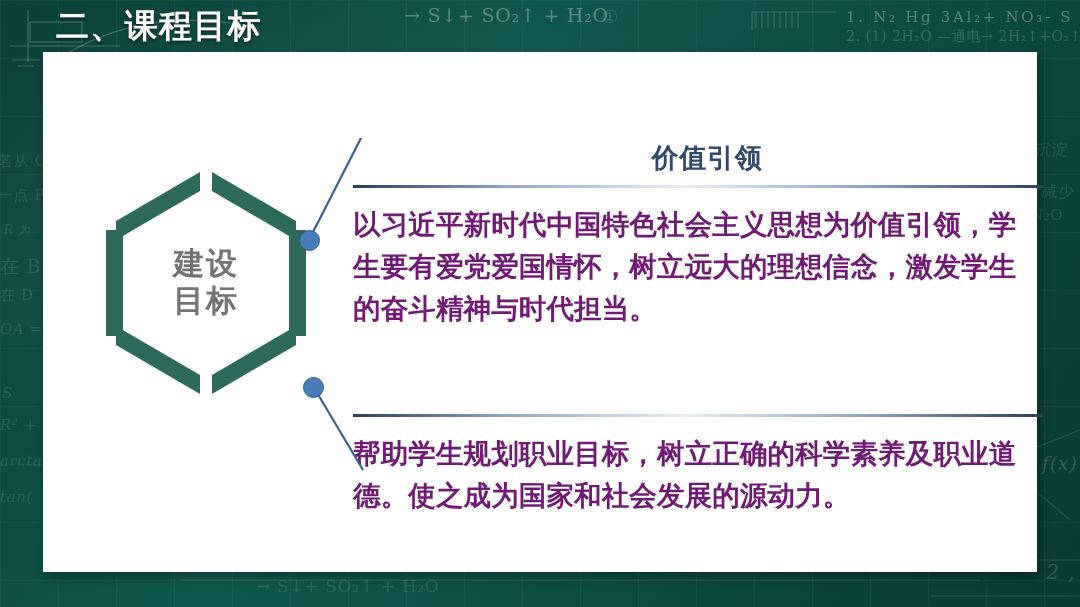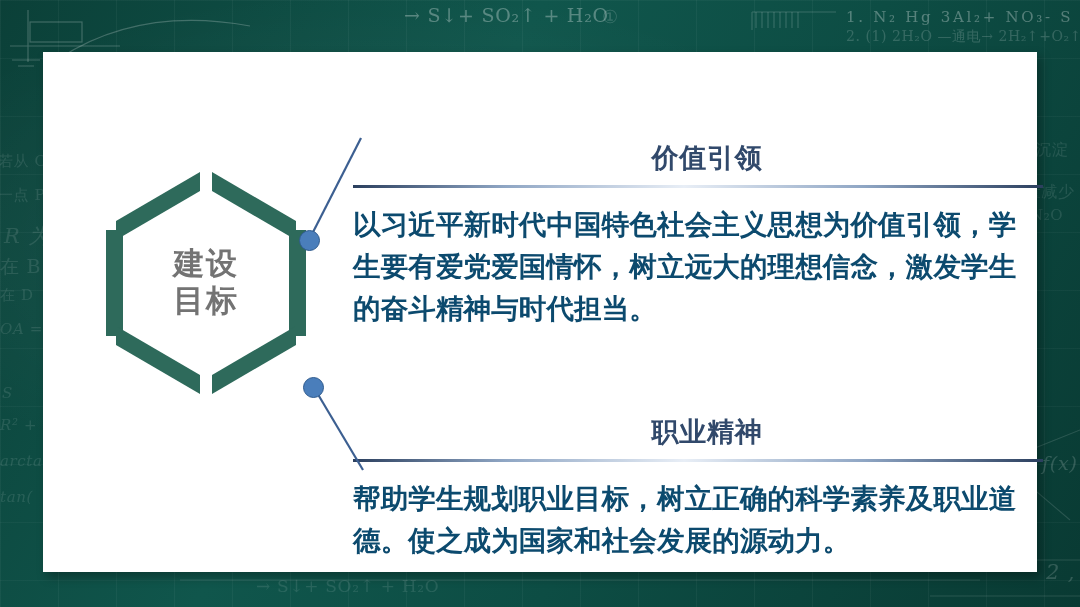--- a/index.html
+++ b/index.html
@@ -70,21 +70,21 @@
   .sec-head{
     color:#31496b;font-size:27px;font-weight:bold;letter-spacing:.03em;
     margin:0 0 9px 18px;
     text-align:center;
   }
   .sec-rule{
     height:3px;width:690px;
     background:linear-gradient(to right,#2b3f5e 0%,#8fa6c4 22%,#e8eef6 48%,#8fa6c4 74%,#2b3f5e 100%);
   }
   .sec-body{
-    margin-top:16px;color:#0c4a6e;font-size:27.5px;font-weight:bold;
+    margin-top:16px;color:#701a75;font-size:27.5px;font-weight:bold;
     line-height:1.52;letter-spacing:.005em;width:686px;
   }
 </style>
 </head>
 <body>
 
 <div id="slide">
 
   <div id="grid"></div>
 
@@ -94,21 +94,21 @@
     <div class="chalk-txt" style="left:846px;top:8px;font-size:15px;letter-spacing:.18em;">1. N₂   Hg   3Al₂+   NO₃-    S</div>
     <div class="chalk-txt chalk-dim" style="left:846px;top:28px;font-size:14px;">2. (1) 2H₂O —通电→ 2H₂↑+O₂↑</div>
     <div class="chalk-txt chalk-faint" style="left:1002px;top:140px;font-size:16px;">白色沉淀</div>
     <div class="chalk-txt chalk-faint" style="left:1008px;top:182px;font-size:16px;">质量减少</div>
     <div class="chalk-txt chalk-faint" style="left:1030px;top:206px;font-size:15px;">N₂O</div>
     <div class="chalk-txt chalk-dim" style="left:1042px;top:452px;font-size:19px;font-style:italic;">f(x) =</div>
     <div class="chalk-txt chalk-dim" style="left:1046px;top:560px;font-size:21px;font-style:italic;">2 ,</div>
 
     <div class="chalk-txt chalk-faint" style="left:-2px;top:152px;font-size:15px;">若从 C</div>
     <div class="chalk-txt chalk-faint" style="left:-2px;top:186px;font-size:15px;">一点 P</div>
-    <div class="chalk-txt chalk-faint" style="left:4px;top:222px;font-size:21px;font-style:italic;">R 为</div>
+    <div class="chalk-txt chalk-faint" style="left:4px;top:222px;font-size:12px;font-style:italic;">R 为</div>
     <div class="chalk-txt chalk-faint" style="left:0px;top:254px;font-size:19px;">在 B</div>
     <div class="chalk-txt chalk-faint" style="left:0px;top:286px;font-size:15px;">在 D</div>
     <div class="chalk-txt chalk-faint" style="left:0px;top:320px;font-size:15px;font-style:italic;">OA =</div>
     <div class="chalk-txt chalk-faint" style="left:2px;top:384px;font-size:15px;font-style:italic;">S</div>
     <div class="chalk-txt chalk-faint" style="left:0px;top:416px;font-size:15px;font-style:italic;">R² +</div>
     <div class="chalk-txt chalk-faint" style="left:0px;top:452px;font-size:15px;font-style:italic;">arctan(</div>
     <div class="chalk-txt chalk-faint" style="left:0px;top:488px;font-size:15px;font-style:italic;">tan(</div>
 
     <svg width="1080" height="607" style="position:absolute;left:0;top:0;">
       <g stroke="rgba(255,255,255,.22)" fill="none" stroke-width="1.2">
@@ -125,20 +125,21 @@
         <path d="M980 470 L1080 430 M990 452 L1070 520 M1000 560 L1080 560"></path>
         <path d="M930 596 L1080 596"></path>
       </g>
       <g stroke="rgba(255,255,255,.12)" fill="none" stroke-width="1.1">
         <path d="M180 580 L980 580"></path>
       </g>
     </svg>
     <div class="chalk-txt chalk-faint" style="left:256px;top:576px;font-size:17px;">→ S↓+ SO₂↑ + H₂O</div>
   </div>
 
+  <div id="title">二、课程目标</div>
 
   <div id="card">
 
     <div id="hex">
       <svg viewBox="0 0 212 238">
         <g fill="#2e6a5b">
 
           <path d="M100 8 L16 57 L16 76 L100 27 Z"></path>
 
           <path d="M112 8 L196 57 L196 76 L112 27 Z"></path>
@@ -168,19 +169,18 @@
     </svg>
     <div class="dot" style="left:260px;top:325px;"></div>
 
     <div class="section" id="sec1">
       <div class="sec-head">价值引领</div>
       <div class="sec-rule"></div>
       <div class="sec-body">以习近平新时代中国特色社会主义思想为价值引领，学生要有爱党爱国情怀，树立远大的理想信念，激发学生的奋斗精神与时代担当。</div>
     </div>
 
     <div class="section" id="sec2">
-      <div class="sec-head">职业精神</div>
       <div class="sec-rule"></div>
       <div class="sec-body">帮助学生规划职业目标，树立正确的科学素养及职业道德。使之成为国家和社会发展的源动力。</div>
     </div>
 
   </div>
 </div>
 
 </body></html>

